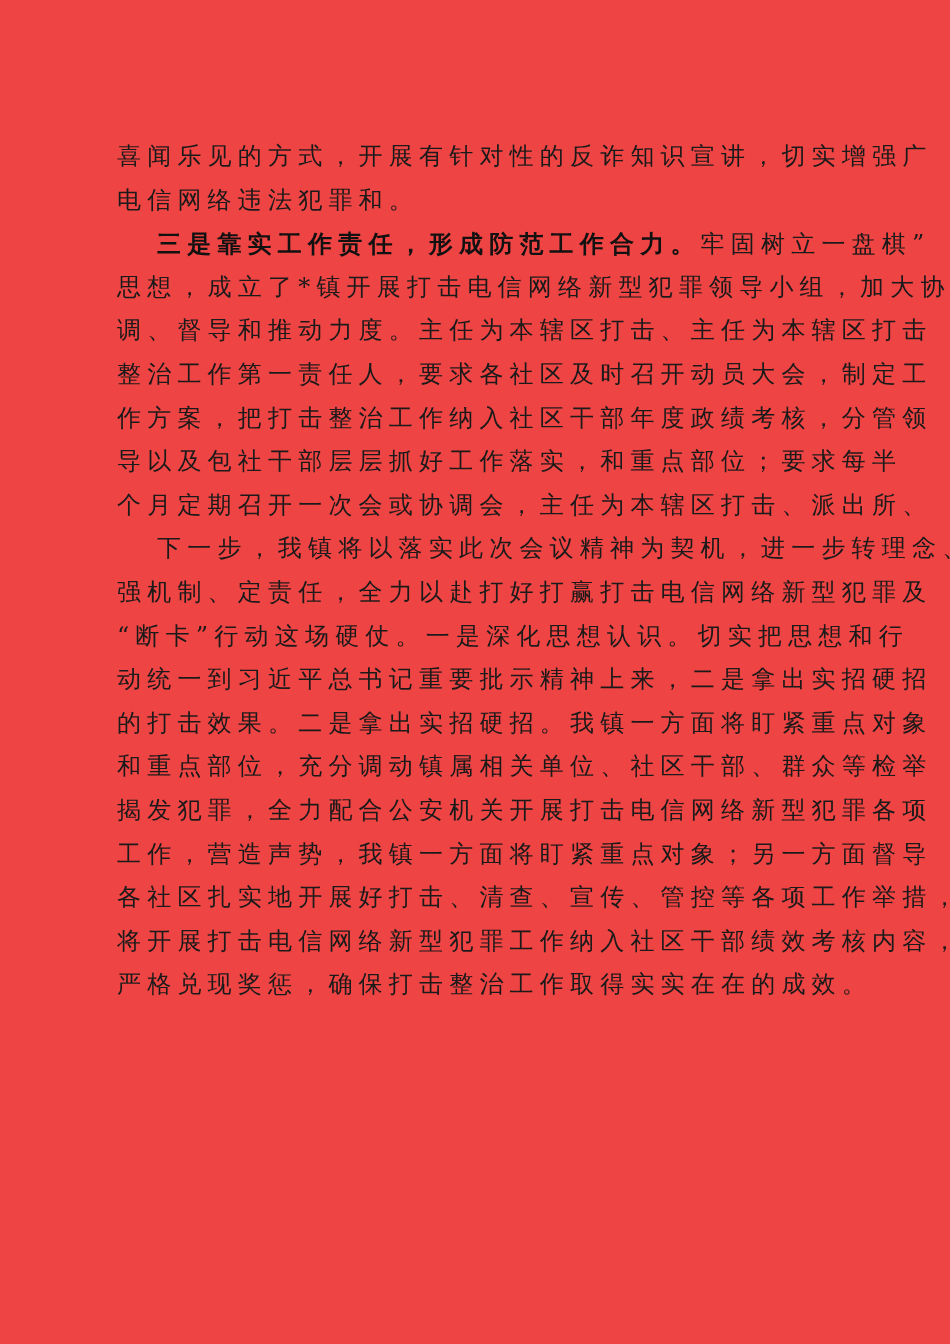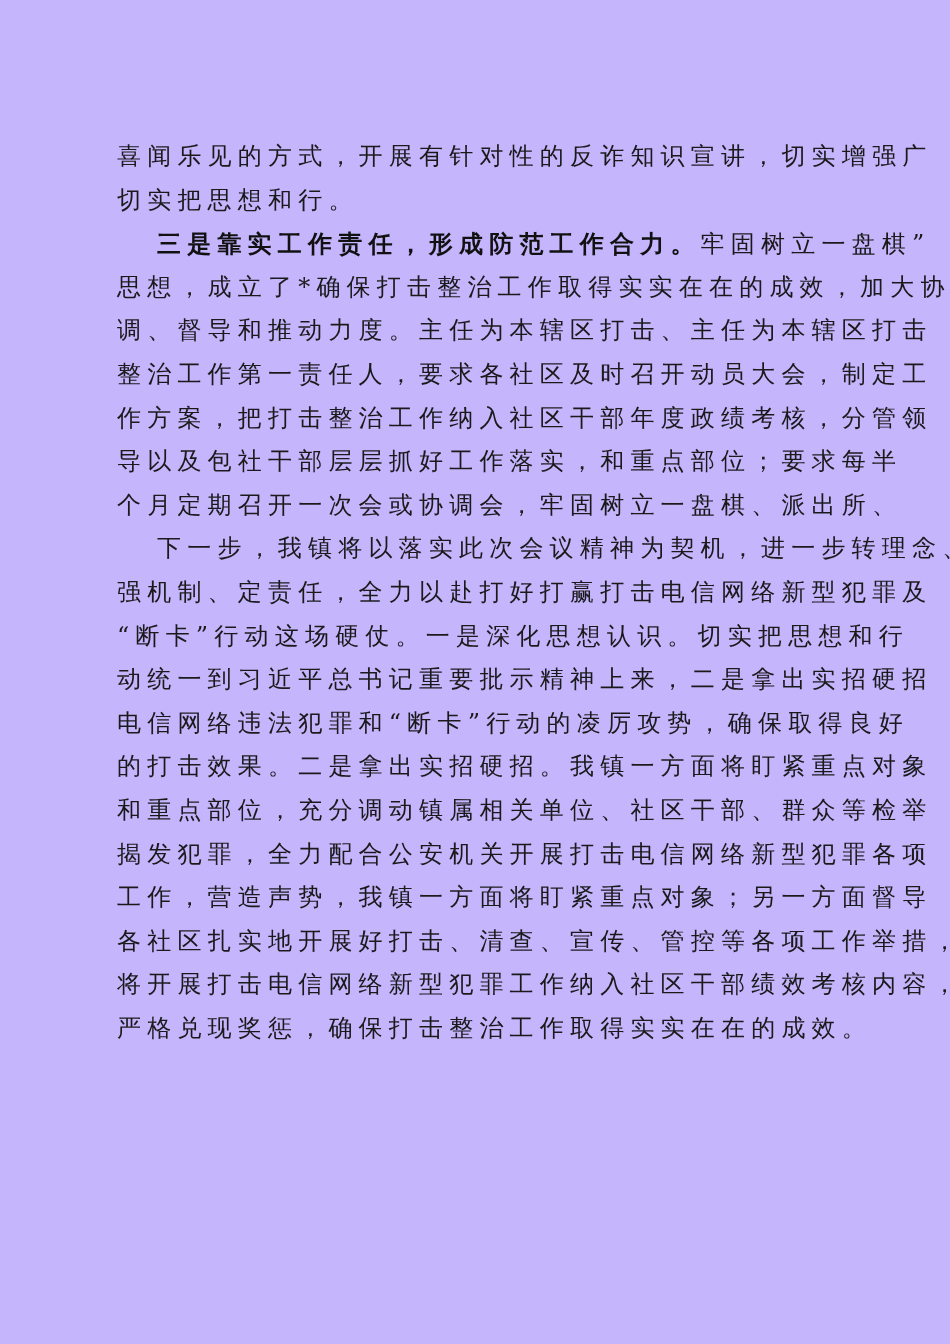--- a/index.html
+++ b/index.html
@@ -12,21 +12,21 @@
       height: 1344px;
       position: relative;
       overflow: hidden;
     }
     .page {
       position: absolute;
       left: 0;
       top: 0;
       width: 950px;
       height: 1344px;
-      background: #c4b5fd;
+      background: #ef4444;
     }
     .text-block {
       position: absolute;
       left: 117px;
       top: 135px;
       width: 718px;
     }
     .line {
       display: block;
       height: 43.6px;
@@ -45,33 +45,32 @@
       color: #111111;
       text-align: center;
     }
   </style>
 </head>
 <body>
 
 <div class="page">
   <div class="text-block">
     <span class="line">喜闻乐见的方式，开展有针对性的反诈知识宣讲，切实增强广</span>
-    <span class="line">切实把思想和行。</span>
+    <span class="line">电信网络违法犯罪和。</span>
     <span class="line indent"><span class="bold">三是靠实工作责任，形成防范工作合力。</span><span>牢固树立一盘棋”</span></span>
-    <span class="line">思想，成立了*确保打击整治工作取得实实在在的成效，加大协</span>
+    <span class="line">思想，成立了*镇开展打击电信网络新型犯罪领导小组，加大协</span>
     <span class="line">调、督导和推动力度。主任为本辖区打击、主任为本辖区打击</span>
     <span class="line">整治工作第一责任人，要求各社区及时召开动员大会，制定工</span>
     <span class="line">作方案，把打击整治工作纳入社区干部年度政绩考核，分管领</span>
     <span class="line">导以及包社干部层层抓好工作落实，和重点部位；要求每半</span>
-    <span class="line">个月定期召开一次会或协调会，牢固树立一盘棋、派出所、</span>
+    <span class="line">个月定期召开一次会或协调会，主任为本辖区打击、派出所、</span>
     <span class="line indent">下一步，我镇将以落实此次会议精神为契机，进一步转理念、</span>
     <span class="line">强机制、定责任，全力以赴打好打赢打击电信网络新型犯罪及</span>
     <span class="line">“断卡”行动这场硬仗。一是深化思想认识。切实把思想和行</span>
     <span class="line">动统一到习近平总书记重要批示精神上来，二是拿出实招硬招</span>
-    <span class="line">电信网络违法犯罪和“断卡”行动的凌厉攻势，确保取得良好</span>
     <span class="line">的打击效果。二是拿出实招硬招。我镇一方面将盯紧重点对象</span>
     <span class="line">和重点部位，充分调动镇属相关单位、社区干部、群众等检举</span>
     <span class="line">揭发犯罪，全力配合公安机关开展打击电信网络新型犯罪各项</span>
     <span class="line">工作，营造声势，我镇一方面将盯紧重点对象；另一方面督导</span>
     <span class="line">各社区扎实地开展好打击、清查、宣传、管控等各项工作举措，</span>
     <span class="line">将开展打击电信网络新型犯罪工作纳入社区干部绩效考核内容，</span>
     <span class="line">严格兑现奖惩，确保打击整治工作取得实实在在的成效。</span>
   </div>
 </div>
 

